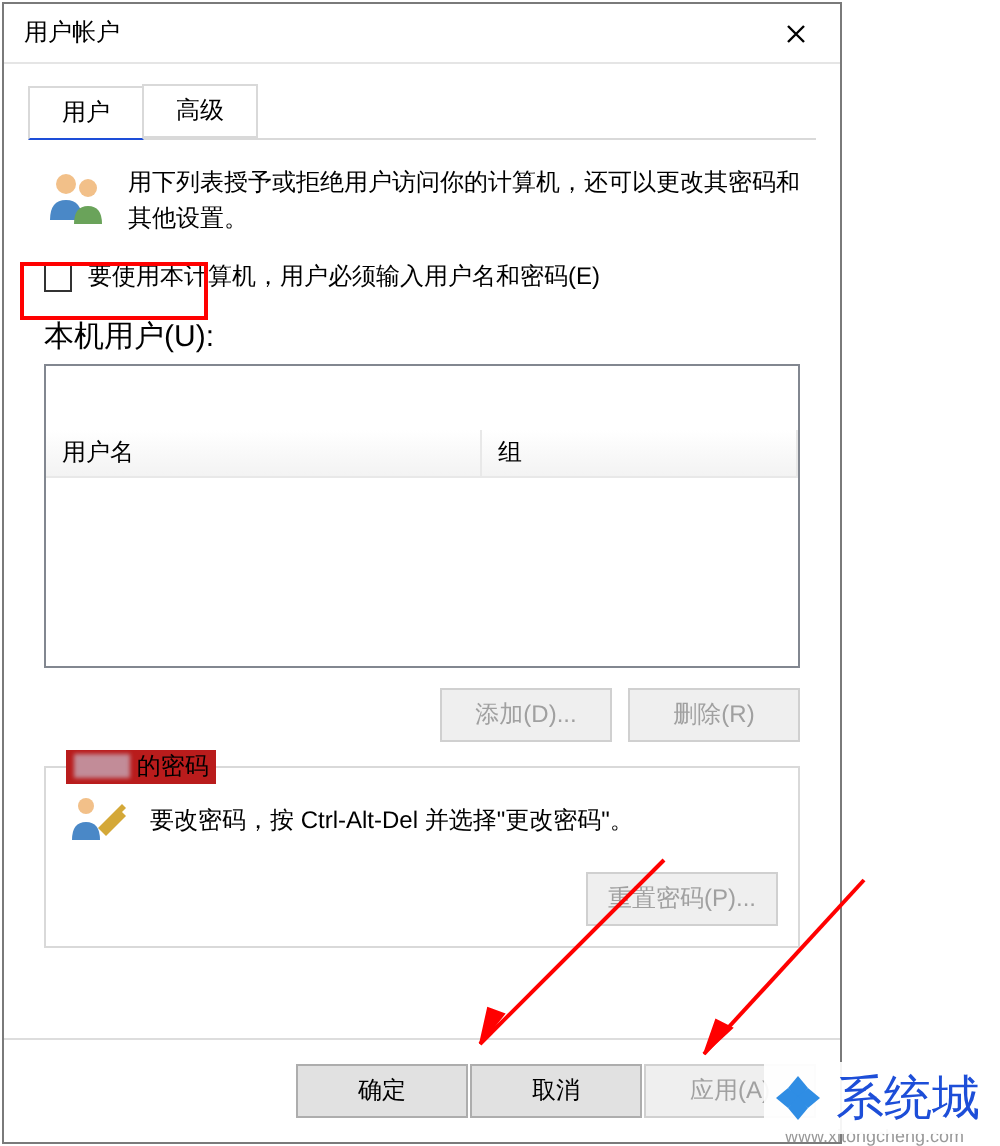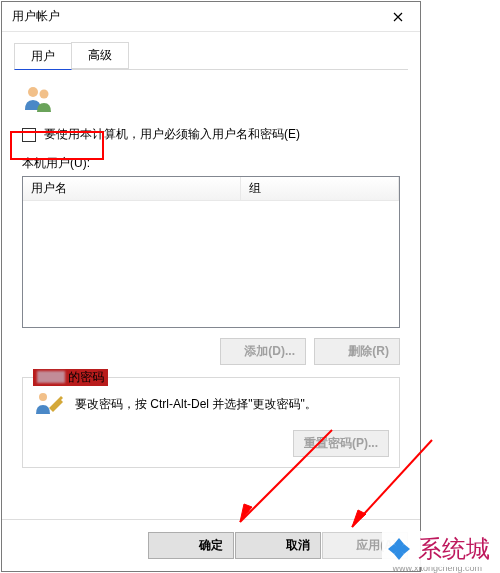--- a/index.html
+++ b/index.html
@@ -92,33 +92,34 @@
   .redbox-checkbox {
     top: 129px; left: 8px; width: 94px; height: 29px;
   }
   .chk {
     width: 14px; height: 14px;
     border: 1px solid #333;
     margin-right: 8px;
   }
   .section-label {
     padding: 8px 0 4px 8px;
-    font-size: 12px;
+    font-size: 15px;
   }
   .listview {
     border: 1px solid #828790;
     margin: 0 8px;
     height: 152px;
     overflow: hidden;
     background: #fff;
   }
   .lv-header {
     display: flex;
     background: #fff;
     border-bottom: 1px solid #e8e8e8;
+    margin-top: 32px;
   }
   .lv-header .col {
     padding: 3px 8px;
     border-right: 1px solid #e8e8e8;
     font-size: 12px;
     background: linear-gradient(#fff,#f3f3f3);
   }
   .col-name { width: 218px; }
   .col-group { flex: 1; }
   .lv-row {
@@ -145,22 +146,21 @@
     justify-content: flex-end;
     gap: 8px;
     padding: 10px 8px 12px 8px;
   }
   .btn {
     min-width: 86px;
     padding: 4px 10px;
     border: 1px solid #adadad;
     background: #e1e1e1;
     font-size: 12px;
-    text-align: right;
-    font-weight: bold;
+    text-align: center;
   }
   .btn[data-disabled="true"] {
     color: #a0a0a0;
     background: #efefef;
     border-color: #d0d0d0;
   }
   .groupbox {
     border: 1px solid #d9d9d9;
     margin: 0 8px;
     padding: 10px;
@@ -205,21 +205,21 @@
     bottom: 6px; right: 6px;
     display: flex;
     align-items: center;
     gap: 6px;
     z-index: 50;
     background: rgba(255,255,255,0.92);
     padding: 2px 4px;
   }
   .wm-text {
     font-size: 24px;
-    color: #be185d;
+    color: #1d4ed8;
     font-family: "KaiTi","STKaiti",serif;
   }
   .wm-url {
     position: absolute;
     bottom: 0px; right: 18px;
     font-size: 9px;
     color: #999;
   }
   .wm-logo { width: 26px; height: 26px; }
   .blur {
@@ -251,20 +251,21 @@
 
     <div class="desc-row">
       <span class="users-icon">
         <svg viewBox="0 0 32 32">
           <circle cx="11" cy="10" r="5" fill="#f2c089"></circle>
           <path d="M3 28 Q3 18 11 18 Q19 18 19 28 Z" fill="#4a88c7"></path>
           <circle cx="22" cy="12" r="4.5" fill="#f2c089"></circle>
           <path d="M15 30 Q15 21 22 21 Q29 21 29 30 Z" fill="#6aa35a"></path>
         </svg>
       </span>
+      <span class="desc-text">用下列表授予或拒绝用户访问你的计算机，还可以更改其密码和其他设置。</span>
     </div>
 
     <div class="checkbox-row">
       <span class="chk"></span>
       <span>要使用本计算机，用户必须输入用户名和密码(E)</span>
     </div>
 
     <div class="section-label">本机用户(U):</div>
 
     <div class="listview">

